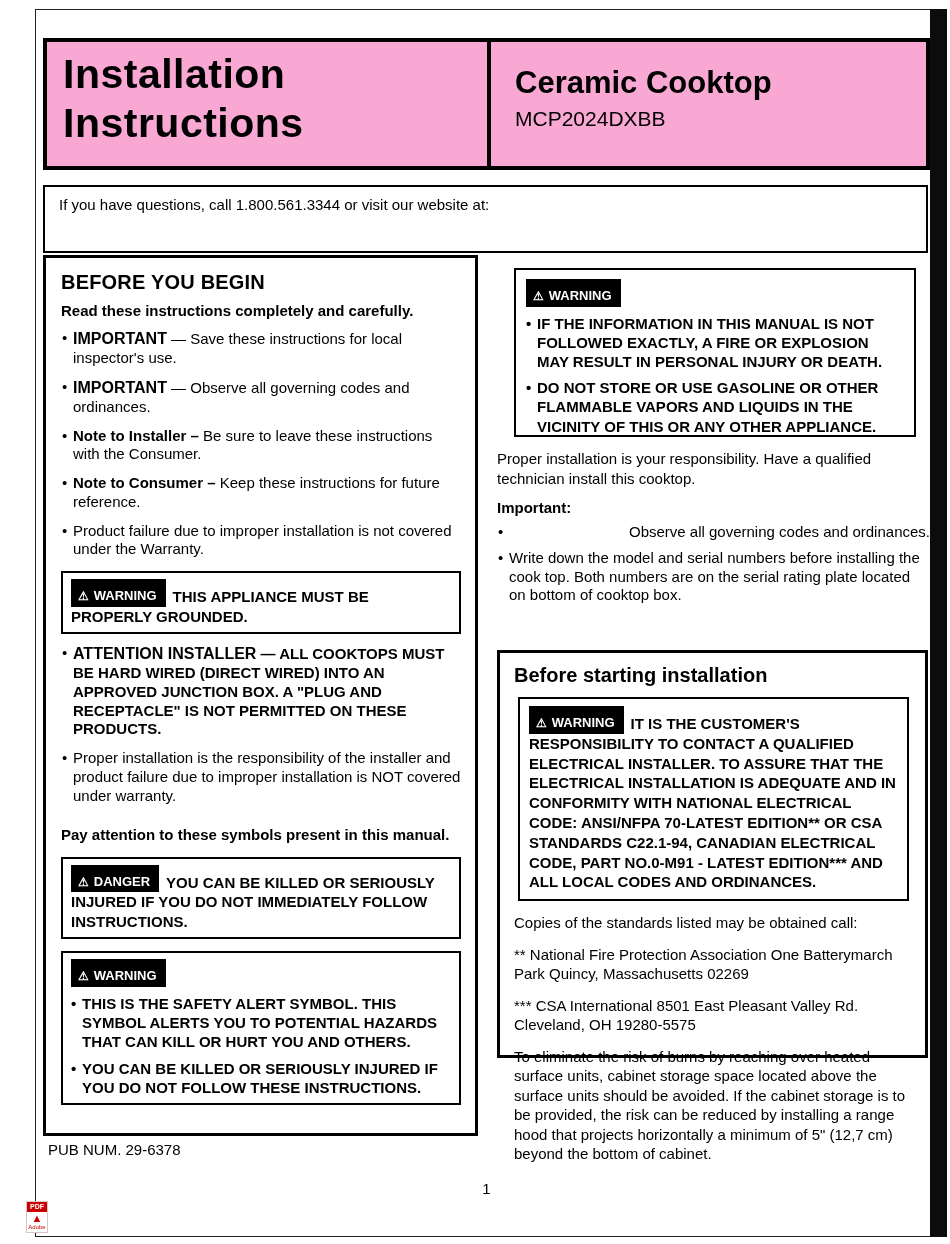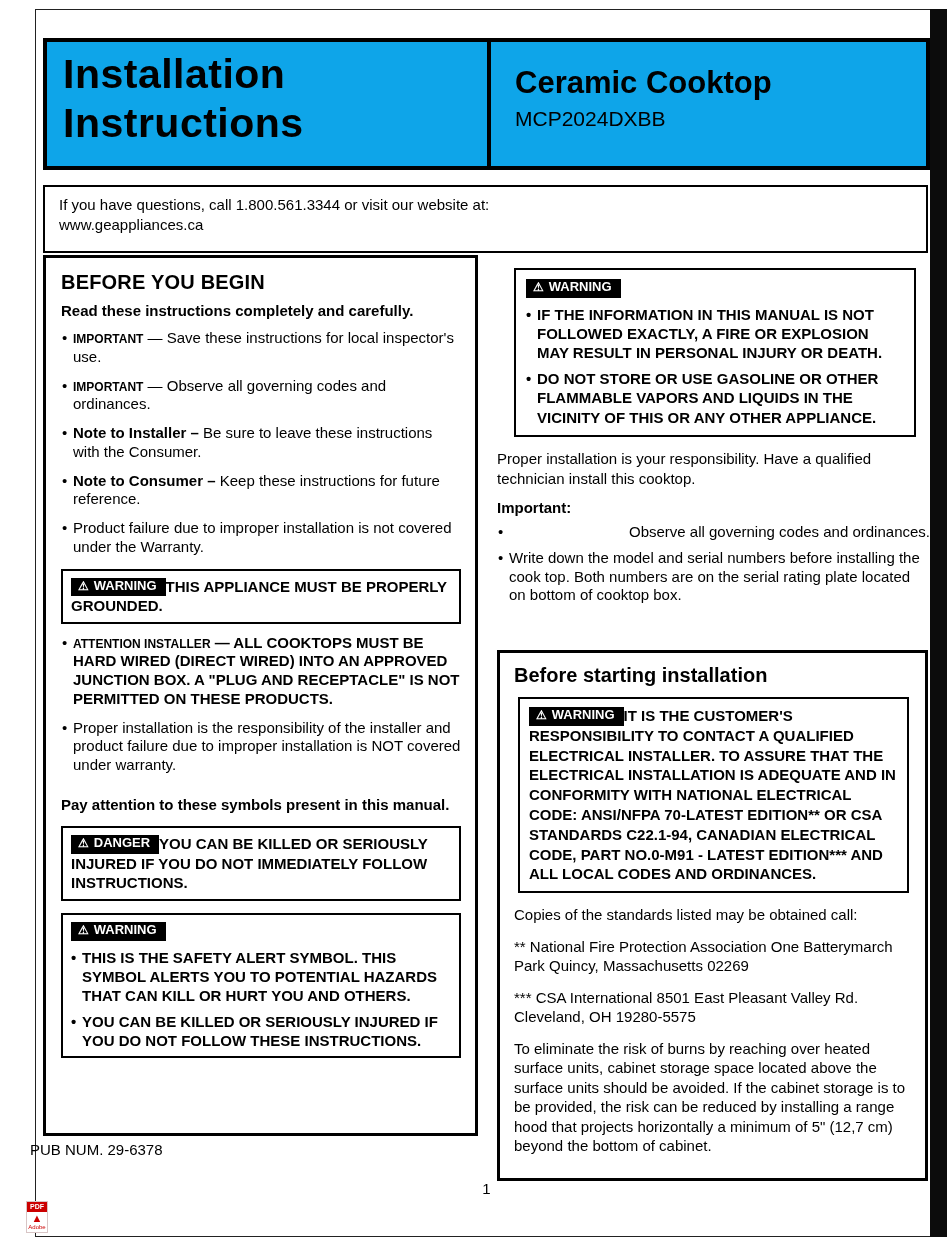--- a/index.html
+++ b/index.html
@@ -5,55 +5,55 @@
   * { margin:0; padding:0; box-sizing:border-box; }
   html,body { background:#ffffff; }
   body {
     width:950px; height:1244px; position:relative; overflow:hidden;
     font-family:"Liberation Sans", sans-serif; color:#000;
   }
   .page-outline { position:absolute; left:35px; top:9px; width:912px; height:1228px; border:1px solid #222; }
   .scan-bar { position:absolute; left:930px; top:9px; width:17px; height:1228px; background:#0c0c0c; }
 
   
-  .header { position:absolute; left:43px; top:38px; width:887px; height:132px; border:4px solid #000; display:flex; background:#0ea5e9; }
+  .header { position:absolute; left:43px; top:38px; width:887px; height:132px; border:4px solid #000; display:flex; background:#f9a8d4; }
   .header-left { width:444px; border-right:4px solid #000; padding:8px 16px 0 16px; }
   .title-line { font-size:41px; font-weight:bold; line-height:1.2; letter-spacing:.5px; }
   .header-right { flex:1; padding:24px 10px 0 24px; }
   .product { font-size:31px; font-weight:bold; line-height:1.1; }
   .model { font-size:21px; margin-top:7px; }
 
   
   .contact { position:absolute; left:43px; top:185px; width:885px; height:68px; border:2px solid #000; padding:8px 14px; font-size:15px; line-height:1.32; }
 
   
   .b { font-weight:bold; }
   .bullet { position:relative; padding-left:12px; margin-top:10px; font-size:15px; line-height:1.25; }
   .bullet::before { content:"\2022"; position:absolute; left:1px; top:0; }
-  .lead-lg { font-size:12px; font-weight:bold; }
+  .lead-lg { font-size:16px; font-weight:bold; }
 
-  .badge { display:inline-block; background:#000; color:#fff; font-weight:bold; font-size:13px; line-height:1.2; padding:0 9px 3px 7px; vertical-align:2px; white-space:nowrap; }
+  .badge { display:inline-block; background:#000; color:#fff; font-weight:bold; font-size:13px; line-height:1.2; padding:9px 9px 3px 7px; margin-right:7px; vertical-align:2px; white-space:nowrap; }
   .badge .tri { margin-right:5px; font-size:12px; }
 
   
   .left-col { position:absolute; left:43px; top:255px; width:435px; height:881px; border:3px solid #000; padding:13px 14px 8px 15px; background:#fff; }
   .h-begin { font-size:20px; font-weight:bold; letter-spacing:.2px; }
   .intro { font-weight:bold; font-size:15px; margin-top:8px; }
   .warnbox { border:2px solid #000; margin-top:12px; padding:6px 8px; font-weight:bold; font-size:15px; line-height:1.3; }
   .pay { font-weight:bold; font-size:15px; line-height:1.3; margin-top:20px; }
   .wbullet { position:relative; padding-left:11px; margin-top:7px; font-weight:bold; font-size:15px; line-height:1.28; }
   .wbullet::before { content:"\2022"; position:absolute; left:0; top:0; }
-  .pub-num { position:absolute; left:30px; top:1141px; font-size:15px; }
+  .pub-num { position:absolute; left:48px; top:1141px; font-size:15px; }
 
   
   .warn-top { position:absolute; left:514px; top:268px; width:402px; height:169px; border:2px solid #000; padding:9px 10px; background:#fff; }
   .right-text { position:absolute; left:497px; top:449px; width:433px; }
   .right-text .p { font-size:15px; line-height:1.3; }
   .imp-label { font-weight:bold; font-size:15px; margin-top:11px; }
-  .before-box { position:absolute; left:497px; top:650px; width:431px; height:531px; border:3px solid #000; padding:11px 14px 8px 14px; background:#fff; }
+  .before-box { position:absolute; left:497px; top:650px; width:431px; height:408px; border:3px solid #000; padding:11px 14px 8px 14px; background:#fff; }
   .h-before { font-size:20px; font-weight:bold; }
   .inner-warn { border:2px solid #000; margin:10px 2px 0 4px; padding:7px 9px; font-weight:bold; font-size:15px; line-height:1.32; }
   .before-box .p { font-size:15px; line-height:1.3; margin-top:12px; }
 
   
   .page-num { position:absolute; left:43px; top:1180px; width:887px; text-align:center; font-size:15px; }
   .pdf-icon { position:absolute; left:26px; top:1201px; width:22px; height:32px; border:1px solid #d8c5c5; background:#fff; text-align:center; }
   .pdf-badge { background:#cc0000; color:#fff; font-size:7px; font-weight:bold; line-height:1.4; }
   .pdf-swoosh { color:#cc0000; font-size:11px; line-height:1.1; font-weight:bold; }
   .pdf-sub { color:#cc0000; font-size:6px; line-height:1.2; }
@@ -70,21 +70,20 @@
     <div class="title-line">Instructions</div>
   </div>
   <div class="header-right">
     <div class="product">Ceramic Cooktop</div>
     <div class="model">MCP2024DXBB</div>
   </div>
 </div>
 
 <div class="contact">
   <div>If you have questions, call 1.800.561.3344 or visit our website at:</div>
-  <div>www.geappliances.ca</div>
 </div>
 
 <div class="left-col">
   <div class="h-begin">BEFORE YOU BEGIN</div>
   <div class="intro">Read these instructions completely and carefully.</div>
 
   <div class="bullet">
     <span class="lead-lg">IMPORTANT</span><span> — Save these instructions for local inspector's use.</span>
   </div>
   <div class="bullet">

